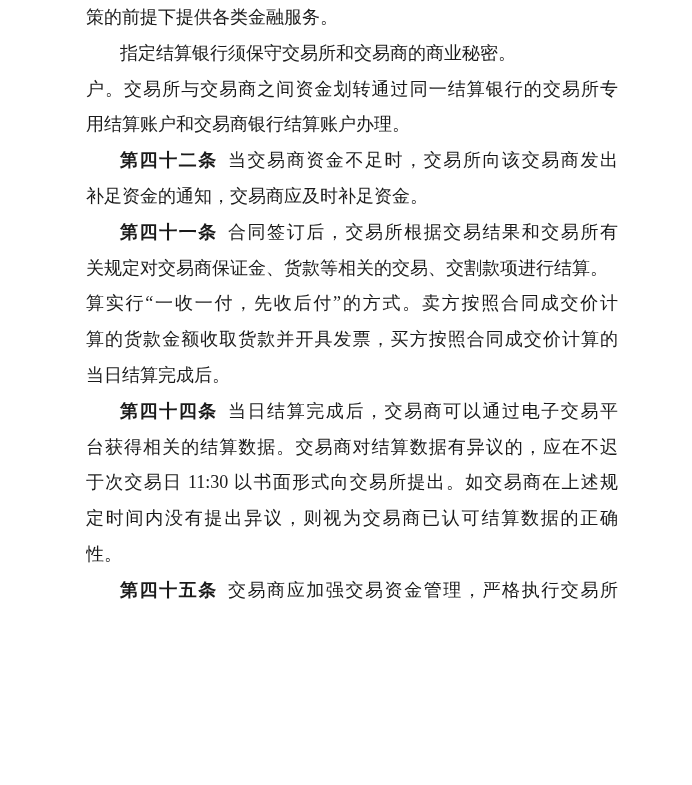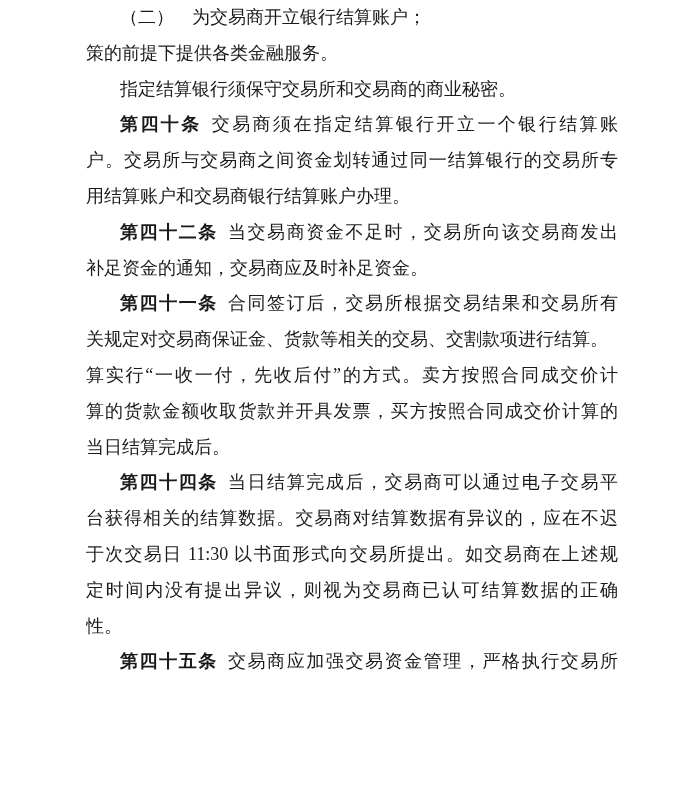--- a/index.html
+++ b/index.html
@@ -33,37 +33,31 @@
   .head {
     font-weight: 700;
     margin-right: 10px;
   }
 </style>
 </head>
 <body>
 
 <div class="page">
 
-  <div class="para">
-    <div class="line indent last">（二）　为交易商开立银行结算账户；</div>
-  </div>
 
 
   <div class="para">
     <div class="line last">策的前提下提供各类金融服务。</div>
   </div>
 
   <div class="para">
     <div class="line indent last">指定结算银行须保守交易所和交易商的商业秘密。</div>
   </div>
 
   <div class="para">
-    <div class="line indent">
-      <span class="head">第四十条</span><span>交易商须在指定结算银行开立一个银行结算账</span>
-    </div>
     <div class="line">户。交易所与交易商之间资金划转通过同一结算银行的交易所专</div>
     <div class="line last">用结算账户和交易商银行结算账户办理。</div>
   </div>
 
   <div class="para">
     <div class="line indent">
       <span class="head">第四十二条</span><span>当交易商资金不足时，交易所向该交易商发出</span>
     </div>
     <div class="line last">补足资金的通知，交易商应及时补足资金。</div>
   </div>

